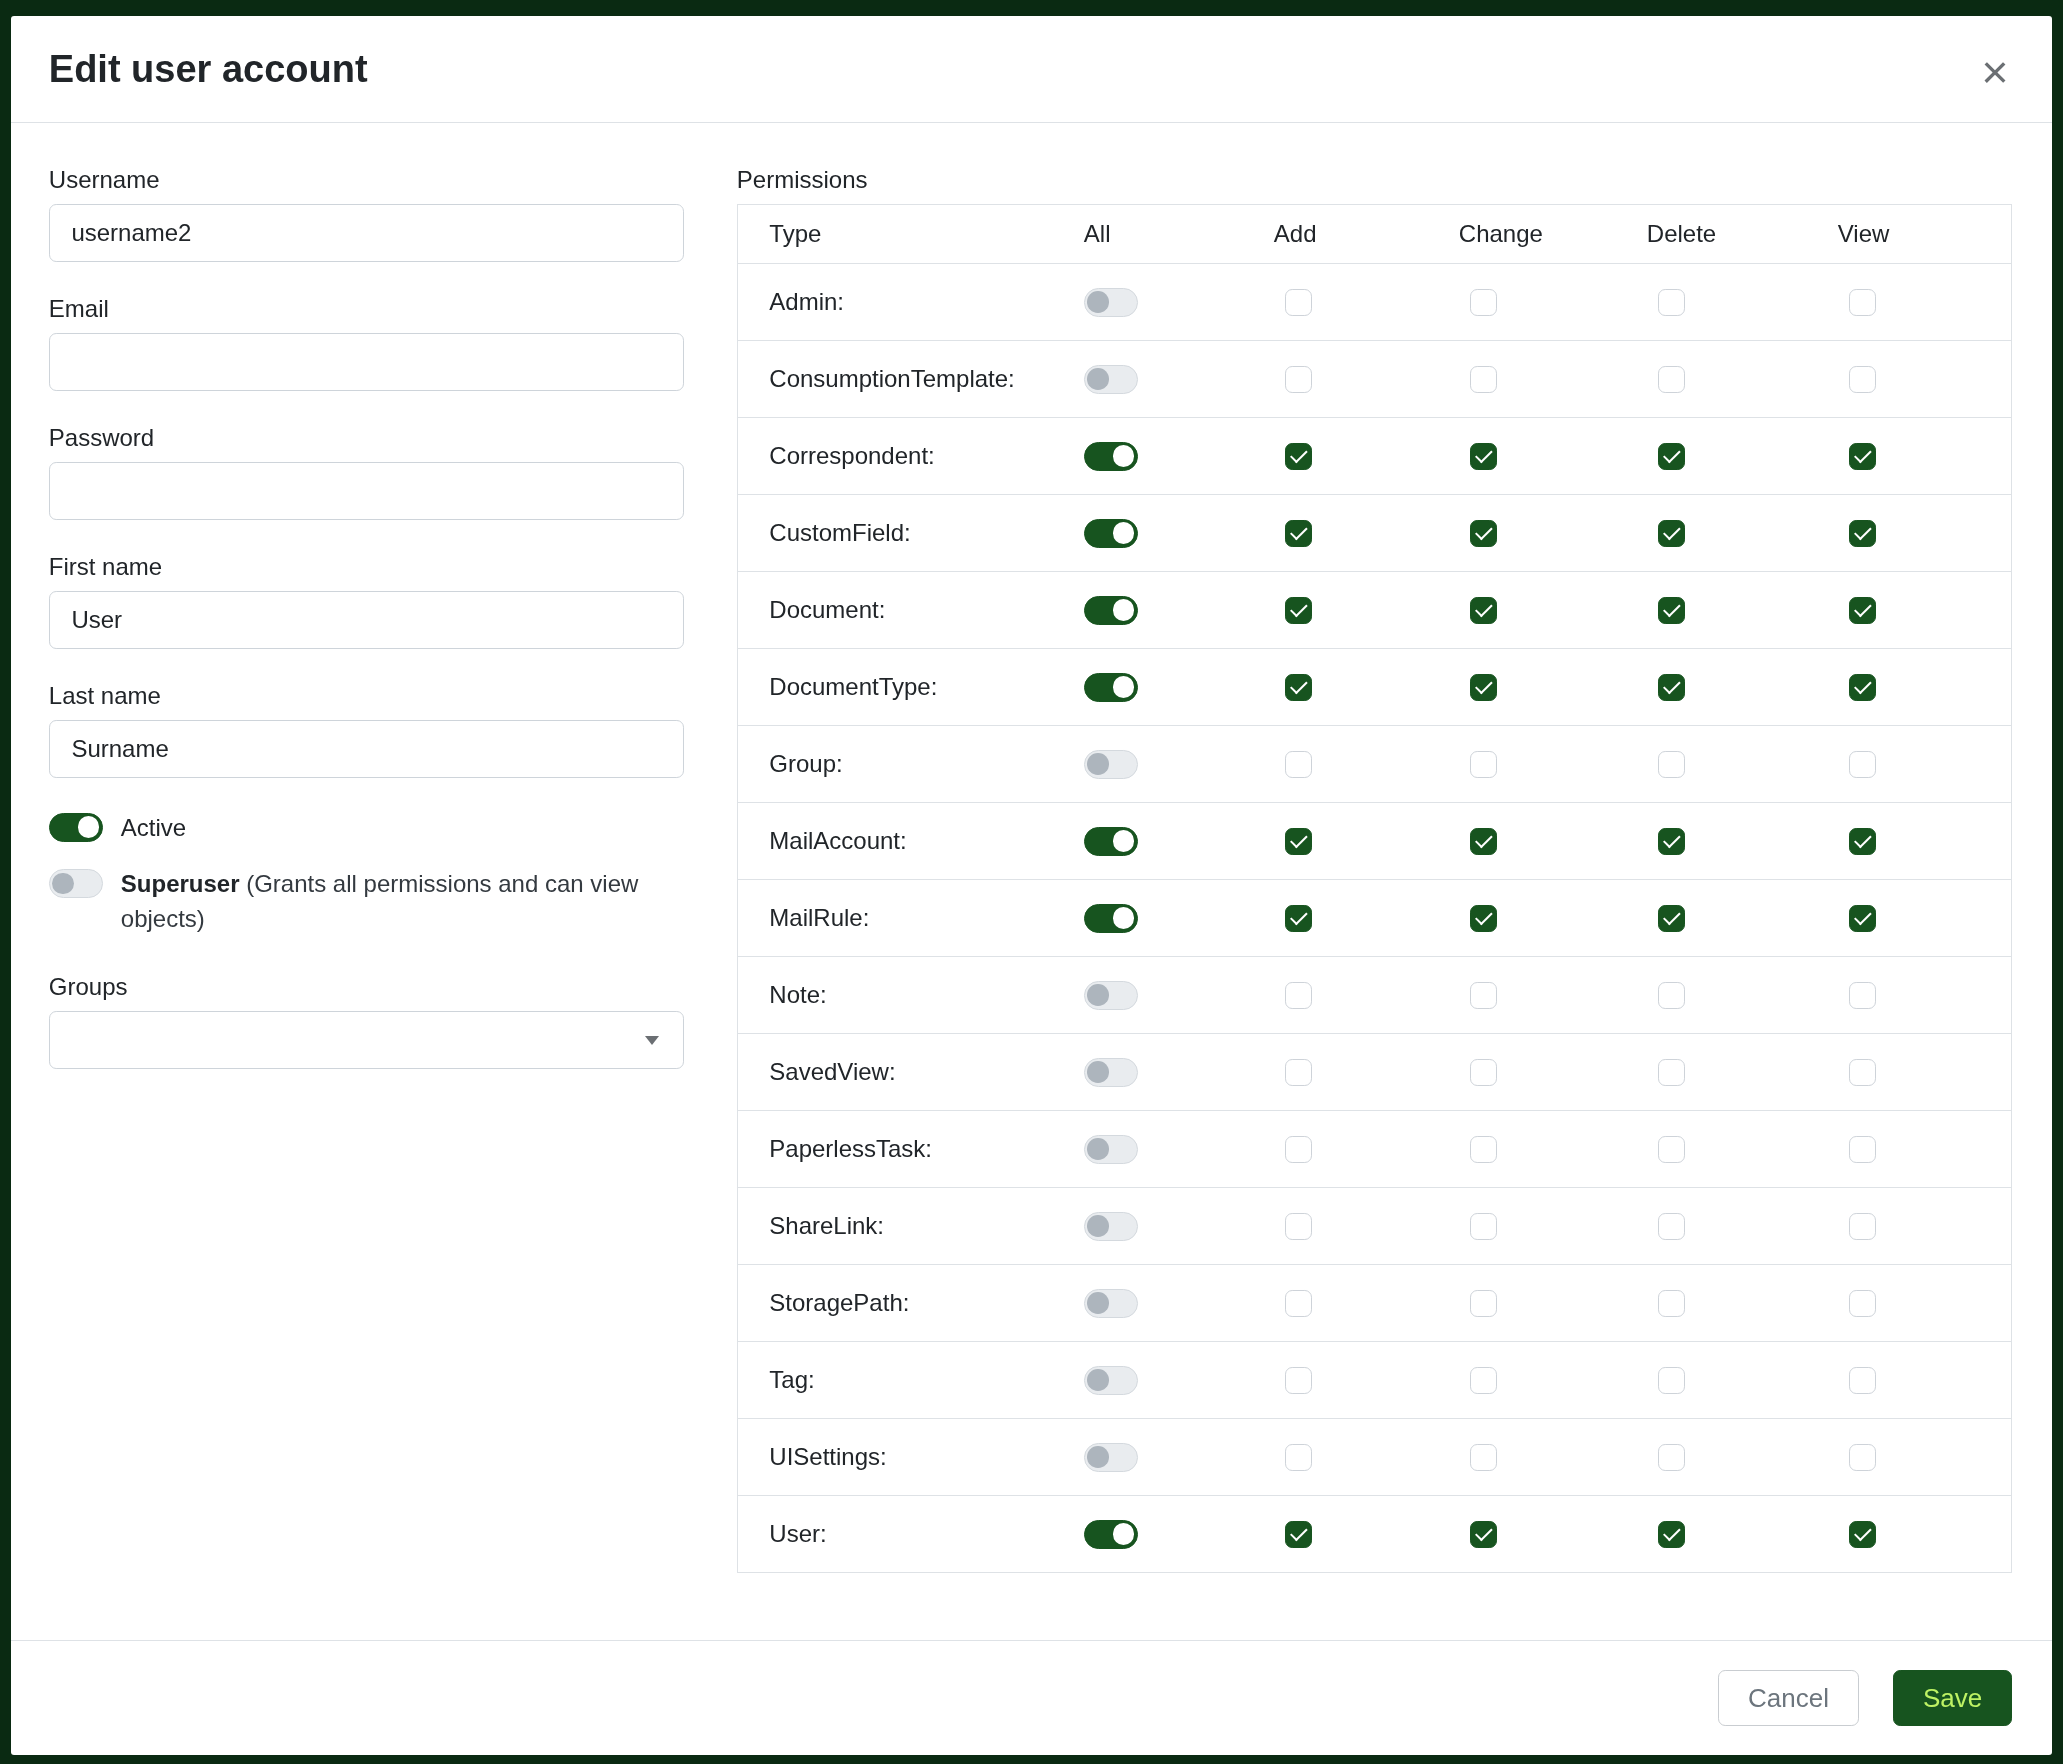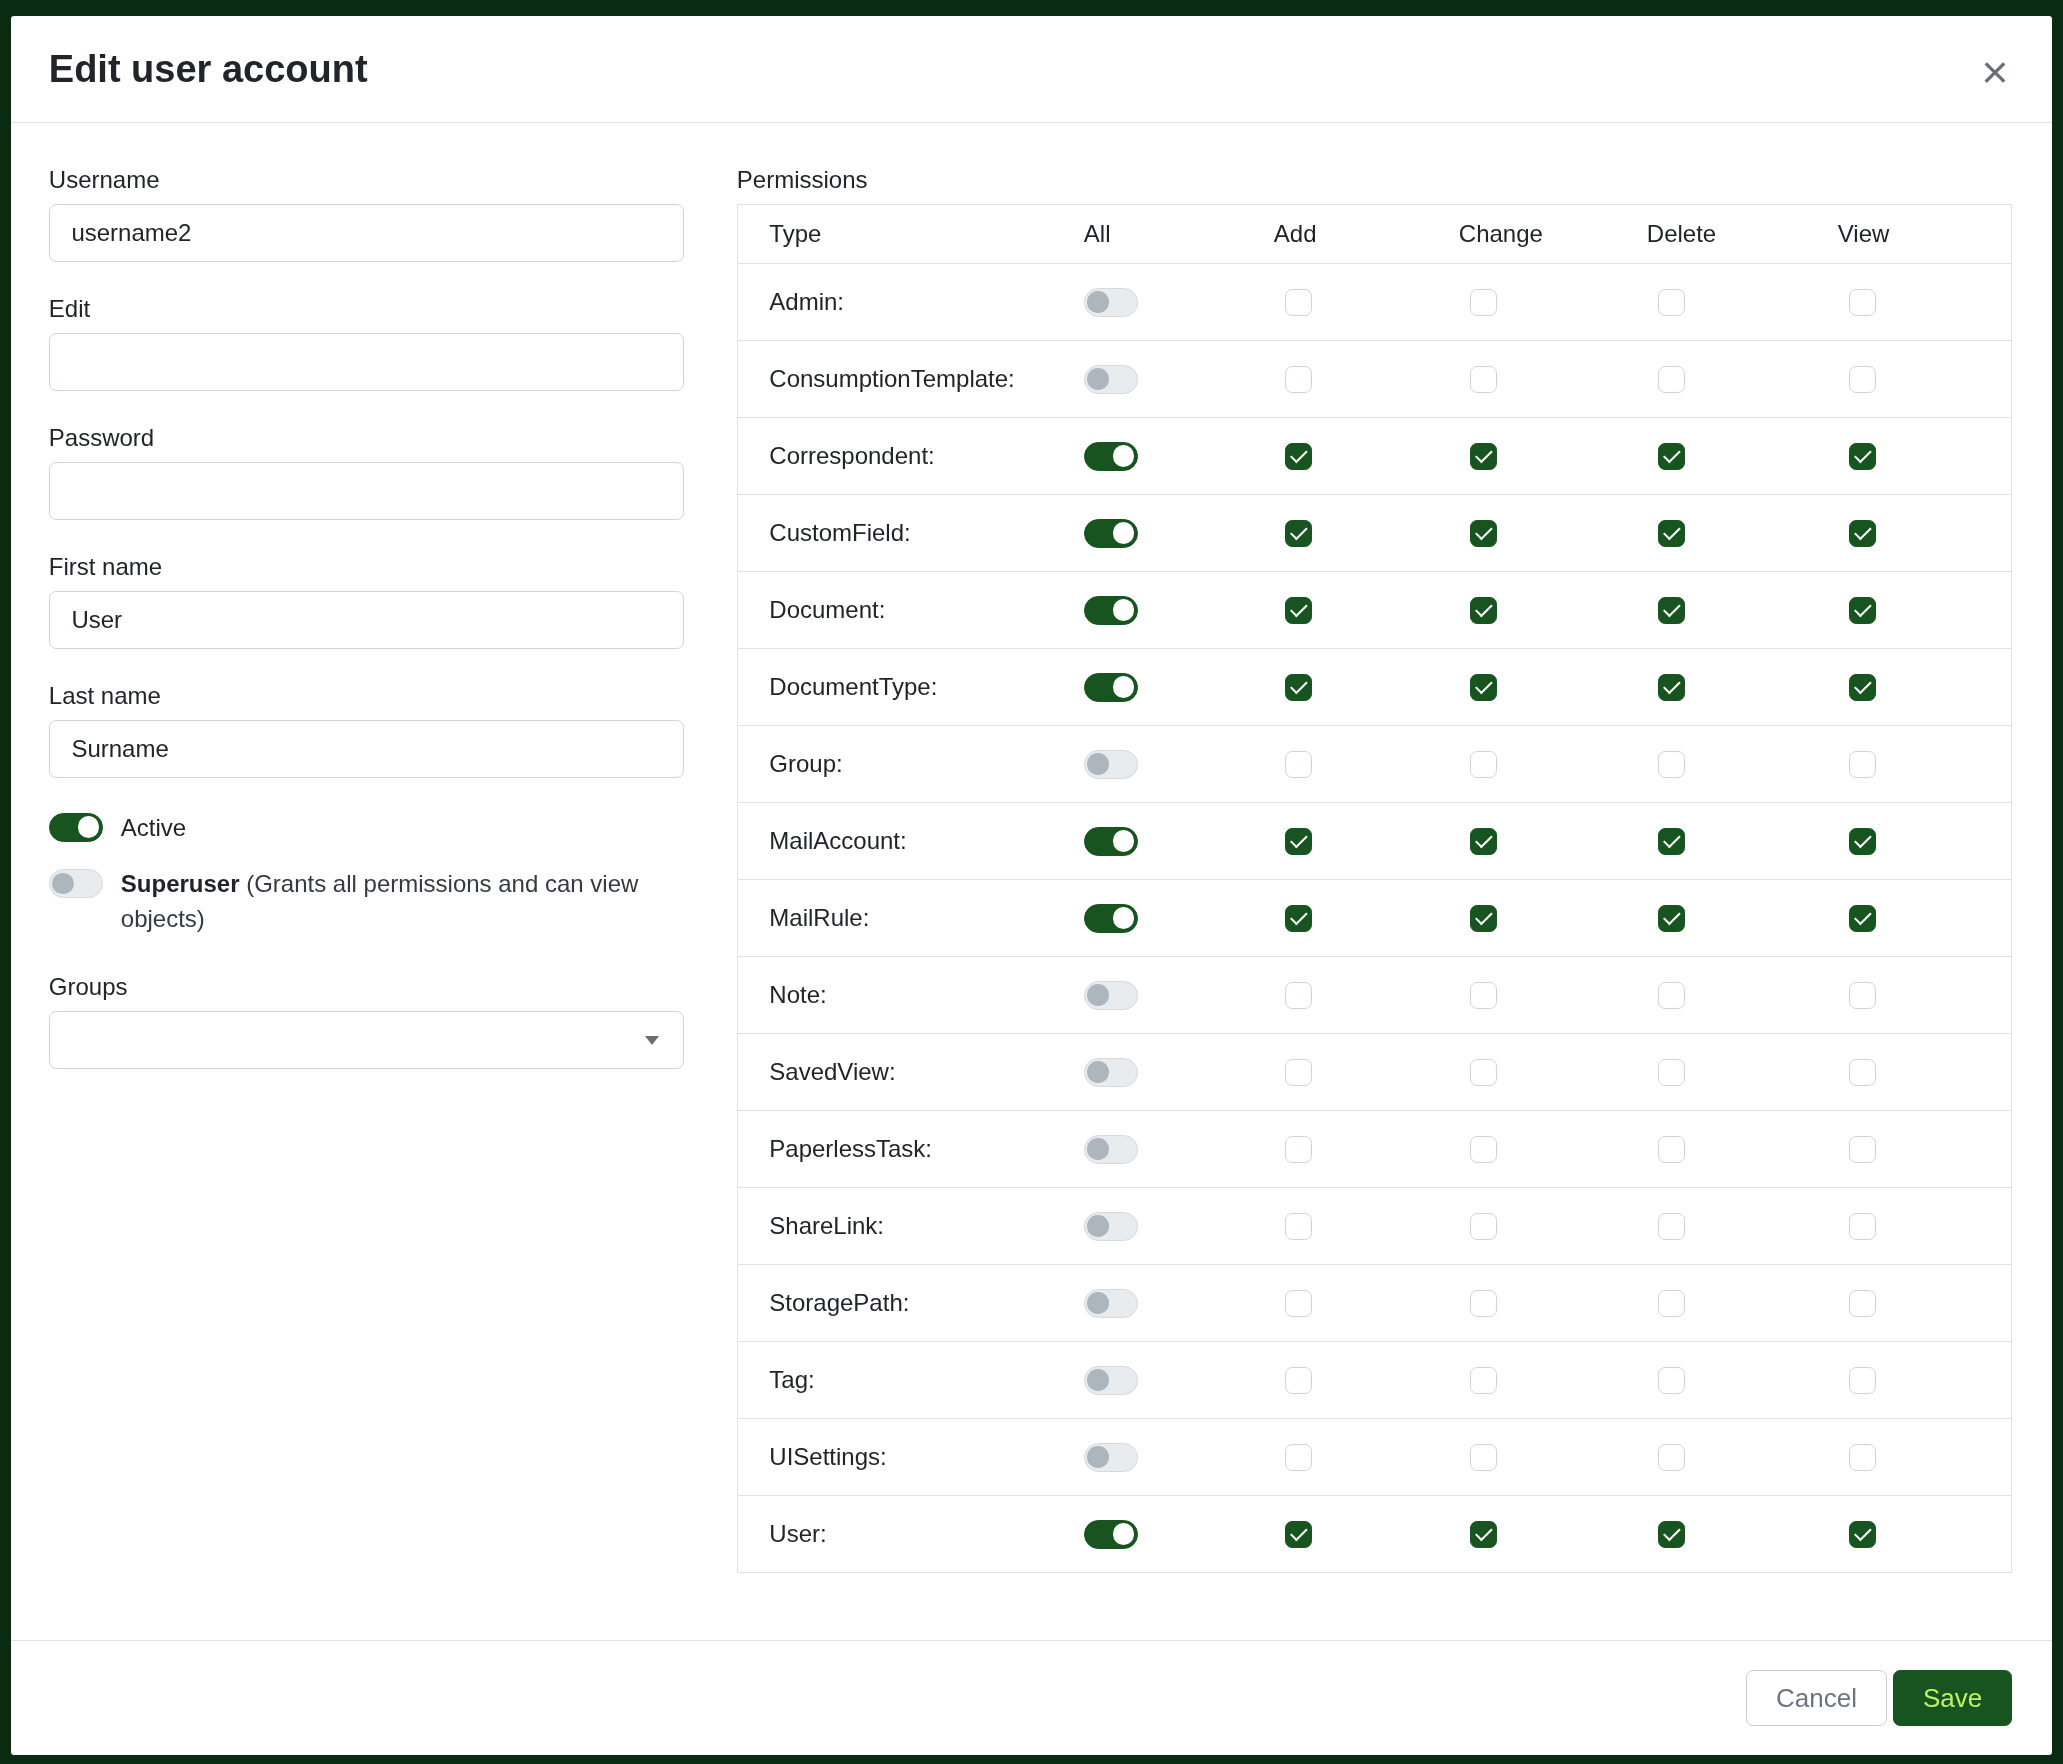--- a/index.html
+++ b/index.html
@@ -175,21 +175,21 @@
     border-left:2.7px solid #fff;
     border-bottom:2.7px solid #fff;
     transform:rotate(-45deg);
   }
   
   .modal-footer{
     flex:0 0 auto;
     display:flex;
     justify-content:flex-end;
     align-items:center;
-    gap:6px;
+    gap:34px;
     padding:29px 40px;
     border-top:0.9px solid var(--border);
   }
   .btn{
     height:56px;
     border-radius:7.2px;
     font-size:26px;
     font-family:inherit;
     padding:0 29px;
     cursor:pointer;
@@ -218,21 +218,21 @@
   <div class="modal-body">
 
     <div class="form-col">
 
       <div class="form-group">
         <label class="field-label">Username</label>
         <input class="text-input" type="text" value="username2" style="">
       </div>
 
       <div class="form-group">
-        <label class="field-label">Edit</label>
+        <label class="field-label">Email</label>
         <input class="text-input" type="text" value="" style="">
       </div>
 
       <div class="form-group">
         <label class="field-label">Password</label>
         <input class="text-input" type="password" value="" style="">
       </div>
 
       <div class="form-group">
         <label class="field-label">First name</label>

